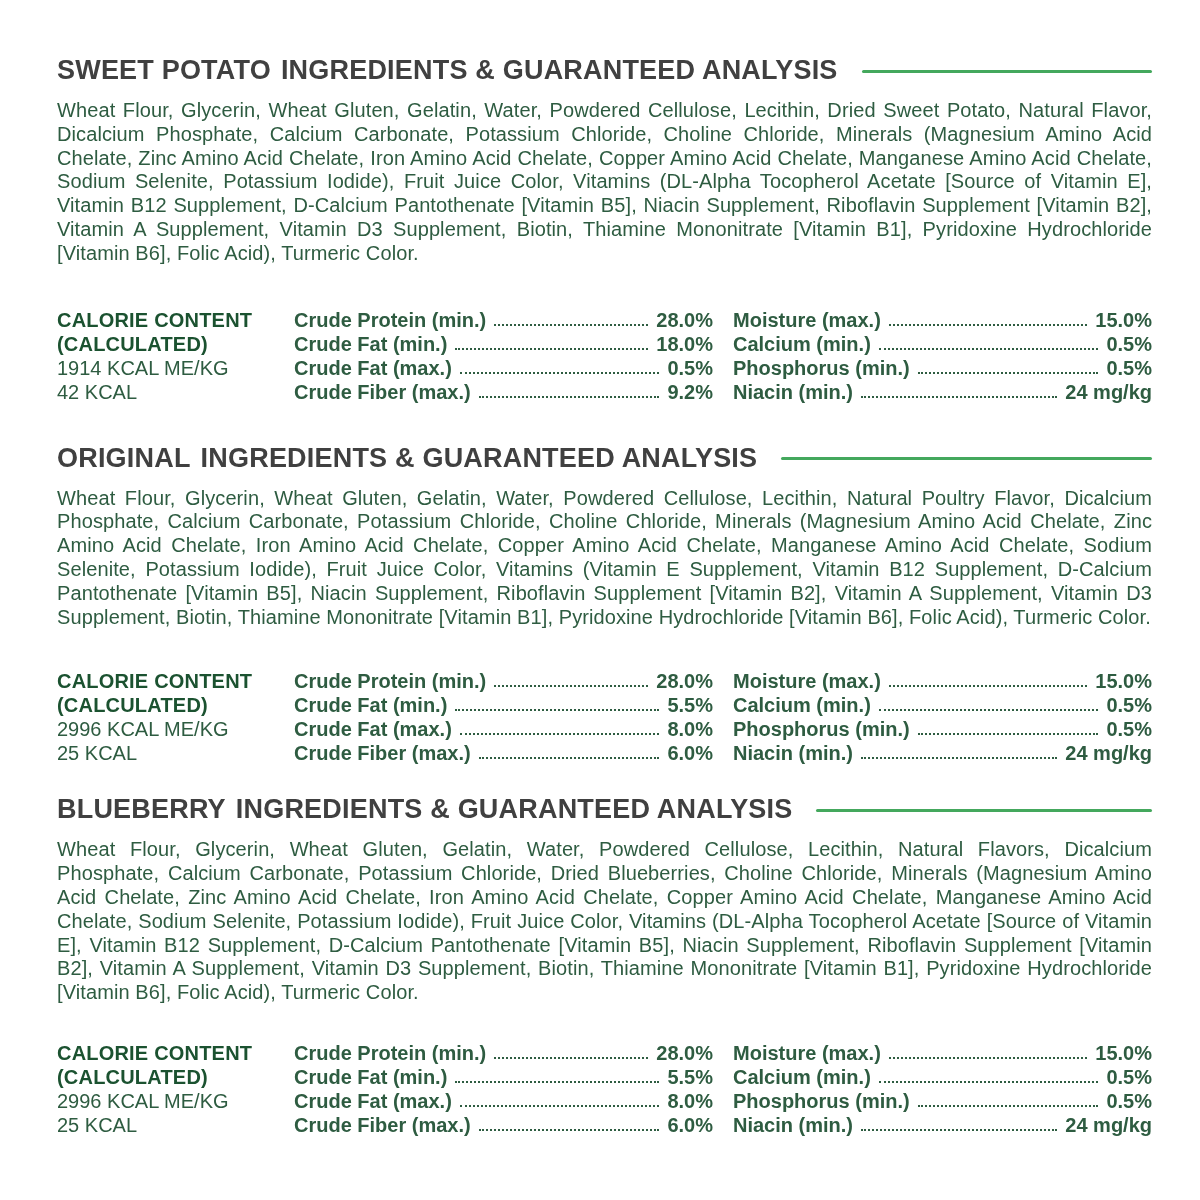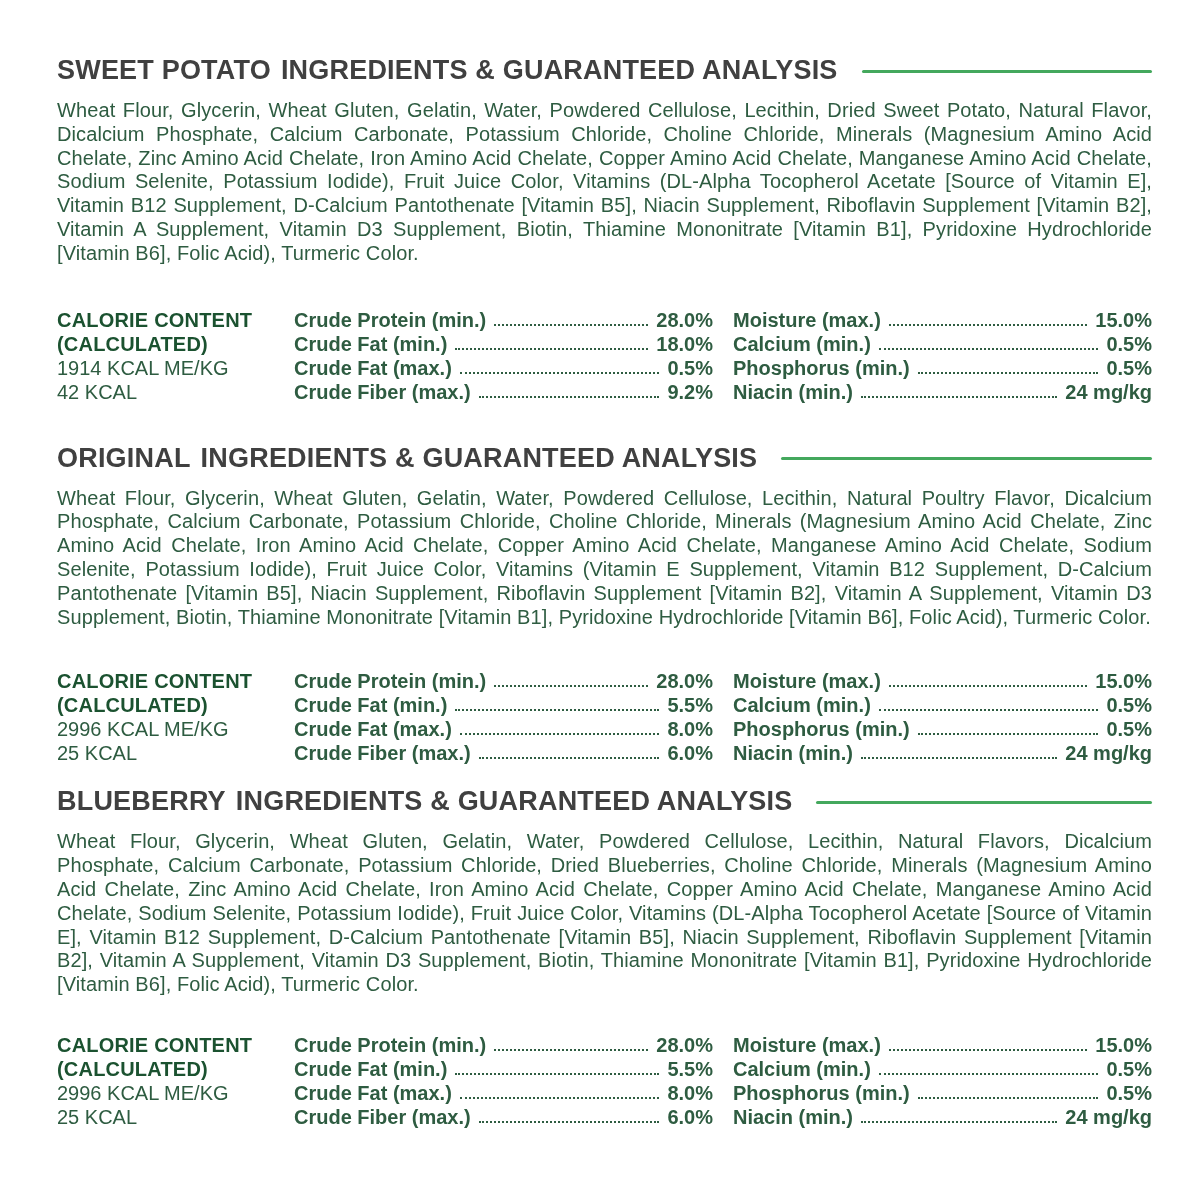--- a/index.html
+++ b/index.html
@@ -85,21 +85,21 @@
   }
   .dot-leader {
     flex: 1;
     height: 0;
     border-bottom: 2.6px dotted #2e5c41;
     margin: 0 8px 6px 8px;
     min-width: 20px;
   }
   .sec-2 .section-header { margin-top: 38px; }
   .sec-2 .analysis { margin-top: 40px; }
-  .sec-3 .section-header { margin-top: 20px; }
+  .sec-3 .section-header { margin-top: 28px; }
   .sec-3 .analysis { margin-top: 36px; }
 </style>
 </head>
 <body>
 
 <div class="page">
 
   <div class="section sec-1">
     <div class="section-header">
       <span class="flavor-name">SWEET POTATO</span>

